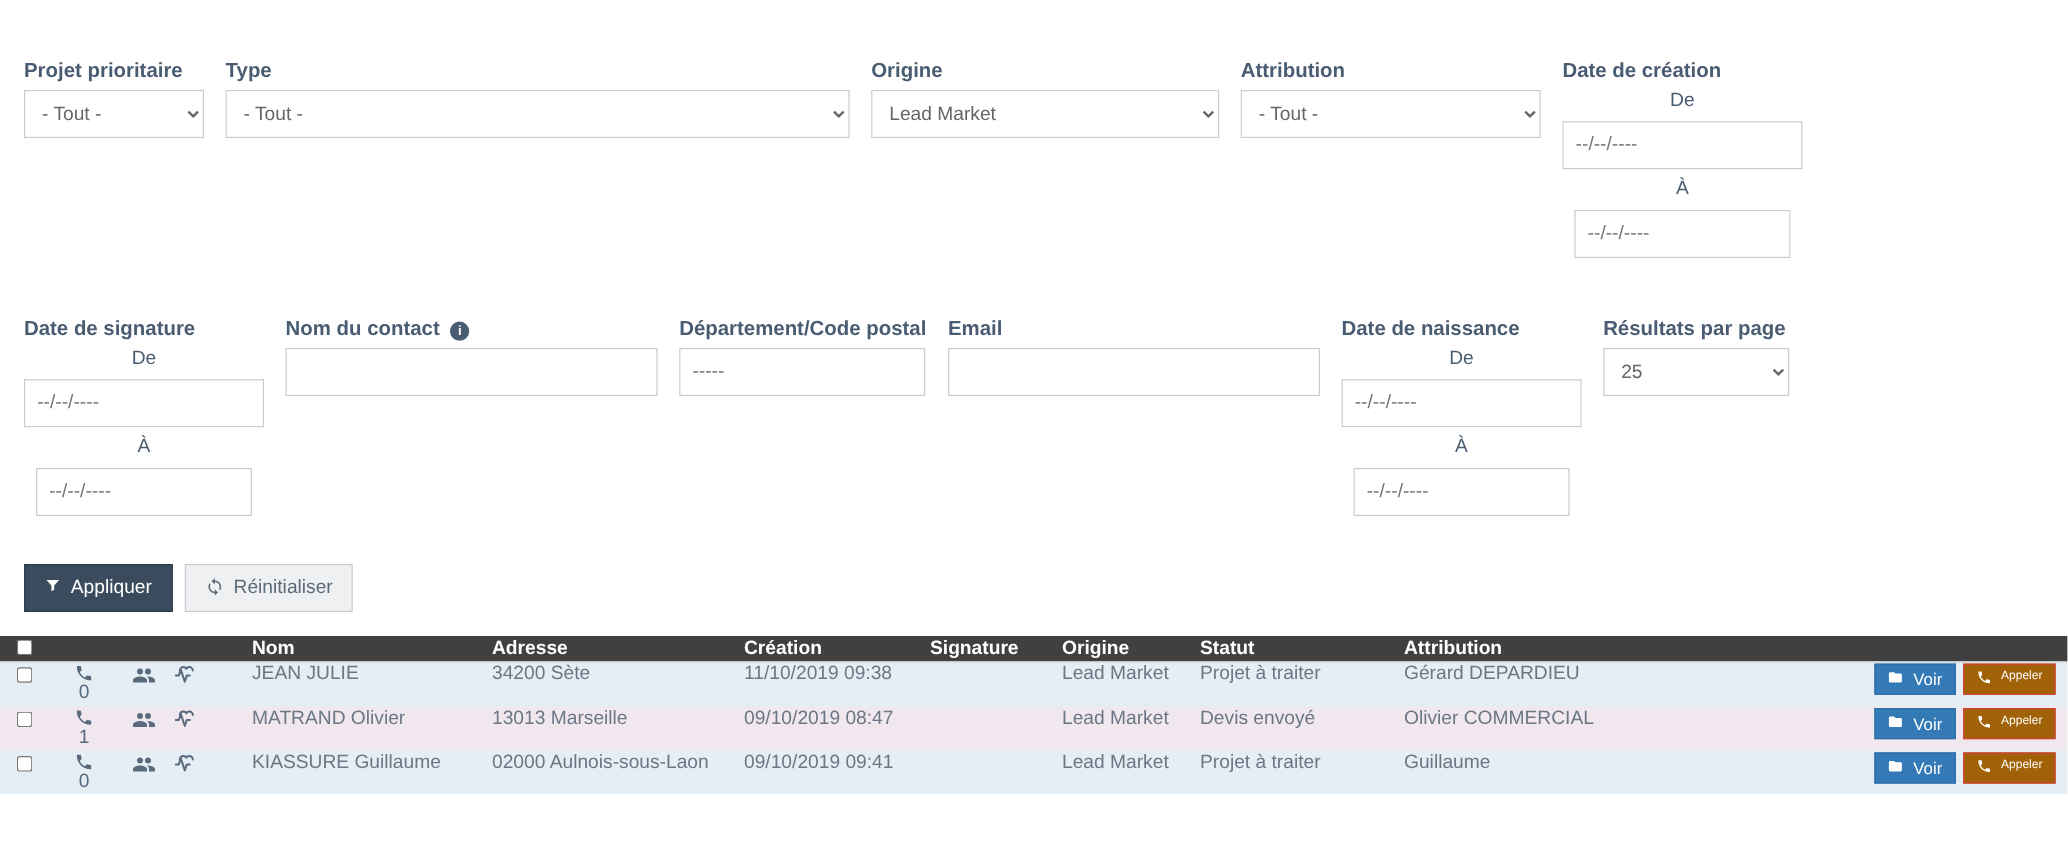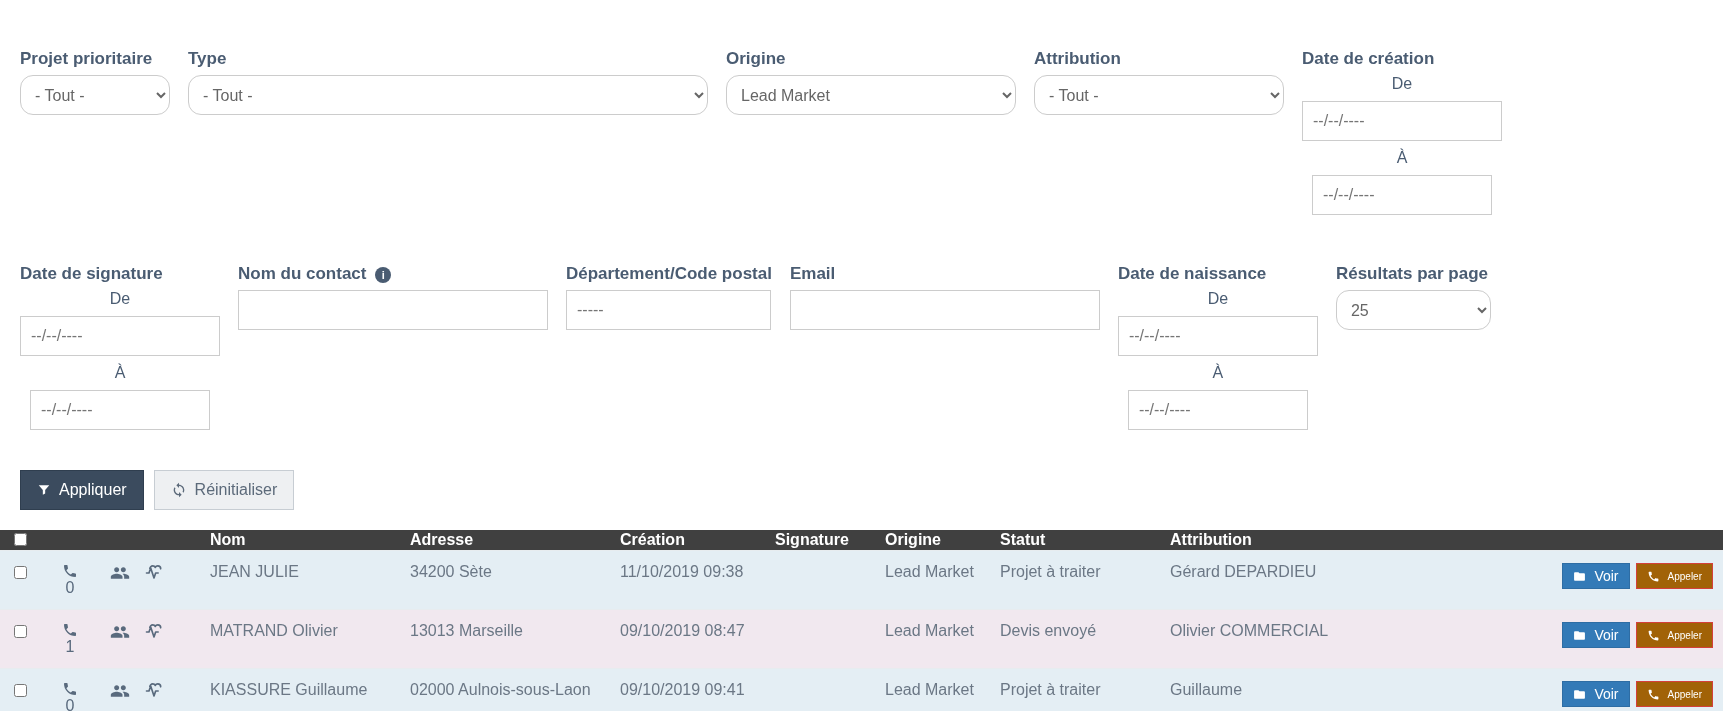--- a/index.html
+++ b/index.html
@@ -24,31 +24,30 @@
     margin-bottom: 6px;
   }
   select, input[type=text] {
     border: 1px solid #ccc;
     background: #fff;
     padding: 8px 10px;
     font-size: 16px;
     color: #666;
     height: 40px;
   }
-  select { appearance: auto; border-radius: 13px; }
+  select { appearance: auto; }
   .range-row { display: flex; align-items: center; gap: 8px; flex-direction: column; }
   .range-row .rng-lbl { color: #4a5c72; font-size: 16px; font-weight: 500; }
   .buttons-row { width: 100%; display: flex; gap: 10px; padding: 20px 20px 20px 20px; }
   .btn {
     border: 1px solid transparent;
     padding: 10px 16px;
     font-size: 16px;
     cursor: pointer;
     display: inline-flex;
-    align-items: center;
     gap: 8px;
   }
   .btn-primary {
     background: #3b4b5e;
     color: #fff;
     border-color: #2f3e4f;
   }
   .btn-default {
     background: #eef0f2;
     color: #5c6a7a;
@@ -72,21 +71,21 @@
   table { width: 100%; border-collapse: collapse; }
   thead th {
     background: #404040;
     color: #fff;
     text-align: left;
     padding: 0 10px;
     font-weight: 600;
     font-size: 16px;
   }
   tbody td {
-    padding: 12px 10px;
+    padding: 1px 10px;
     color: #6b7785;
     font-size: 16px;
     vertical-align: top;
     border-top: 1px solid #e7ecef;
   }
   tbody tr.row-blue { background: #e4eef4; }
   tbody tr.row-pink { background: #f1e8ef; }
   .icon-col { display: flex; gap: 14px; color: #596a7d; }
   .phone-count { display: flex; flex-direction: column; align-items: center; color:#596a7d;}
   .action-cell { display: flex; gap: 6px; justify-content: flex-end; }

